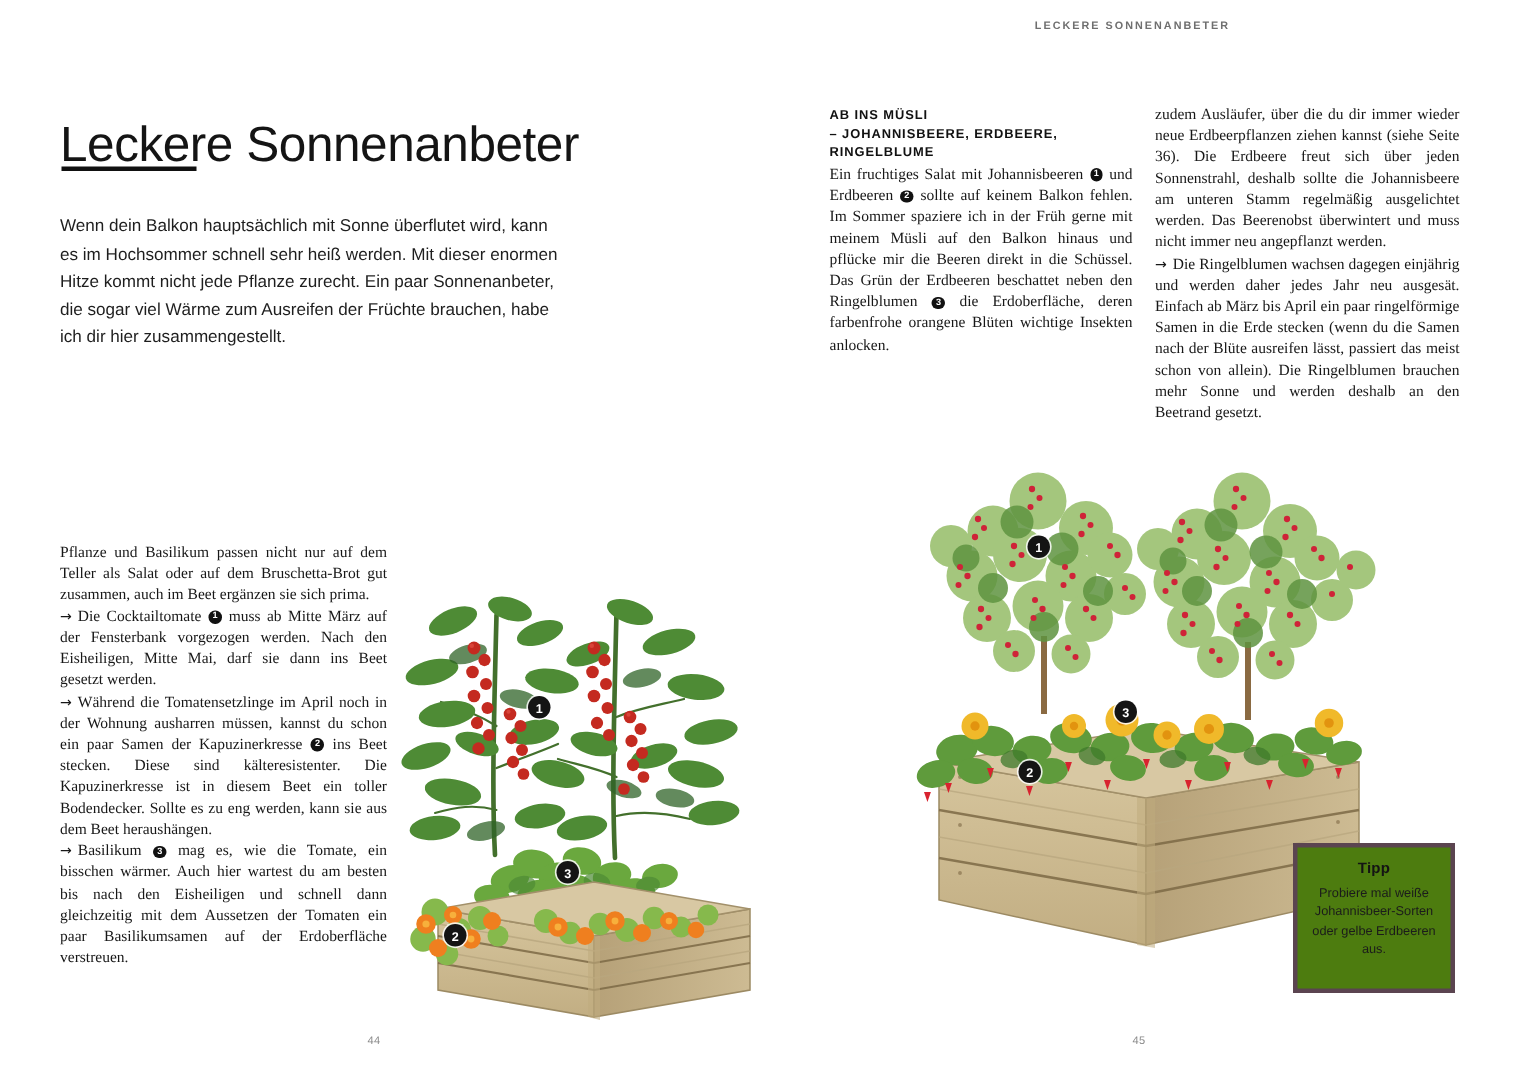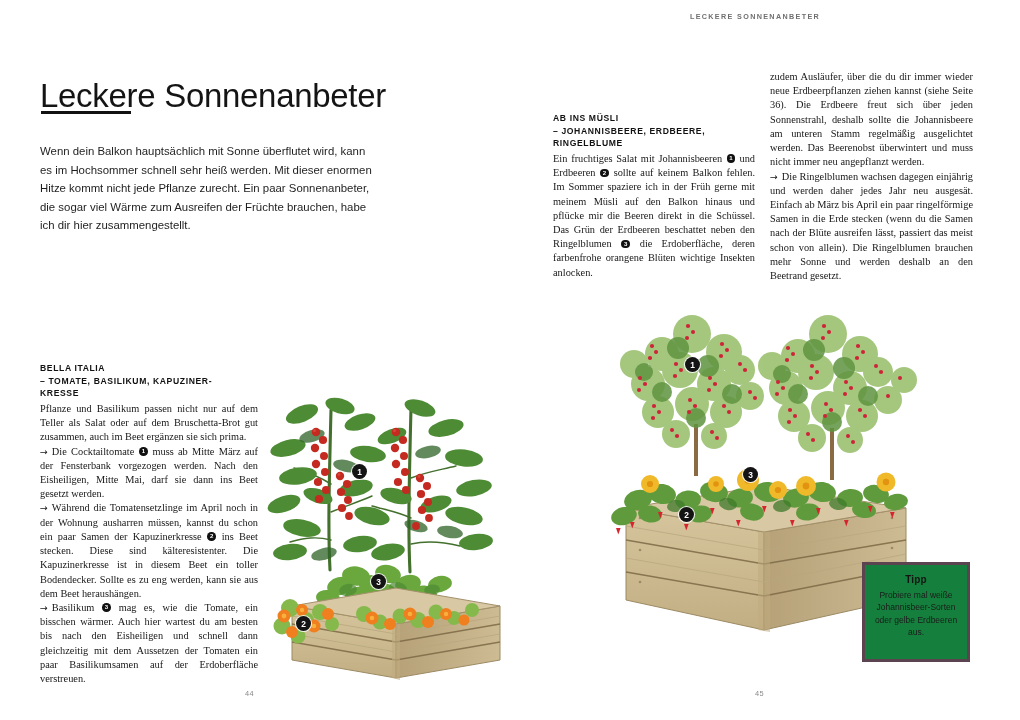--- a/index.html
+++ b/index.html
@@ -43,21 +43,21 @@
     color:#171717;text-align:justify;
   }
   .col p{margin:0;}
   .kicker{
     font-family:"Liberation Sans",sans-serif;
     font-size:8.6px;font-weight:700;letter-spacing:.62px;
     line-height:1.47;text-transform:uppercase;
     color:#111;text-align:left;margin:0 0 2px 0;
   }
   .col-left{left:40px;top:362px;width:218px;}
-  .col-mid{left:553px;top:70px;width:202px;margin-top:42px;}
+  .col-mid{left:553px;top:70px;width:202px;}
   .col-right{left:770px;top:70px;width:203px;}
 
   .arrow{font-family:"DejaVu Sans",sans-serif;font-size:9.4px;}
   .sp{display:inline-block;width:4px;}
 
   
   .num{
     display:inline-block;width:8.6px;height:8.6px;line-height:8.6px;
     border-radius:50%;background:#111;color:#fff;
     font-family:"Liberation Sans",sans-serif;
@@ -83,21 +83,21 @@
     background:#141414;color:#fff;
     font-family:"Liberation Sans",sans-serif;
     font-size:8.4px;font-weight:700;
     display:flex;align-items:center;justify-content:center;
     box-shadow:0 0 0 1.1px rgba(255,255,255,.85);
   }
 
   
   .tipp{
     position:absolute;left:862px;top:562px;width:108px;height:100px;
-    background:#15803d;border:3px solid #5b4450;
+    background:#4d7c0f;border:3px solid #5b4450;
     box-sizing:border-box;
     display:flex;flex-direction:column;align-items:center;
     padding-top:9px;z-index:40;
   }
   .tipp-title{
     font-size:10px;font-weight:700;color:#141414;margin-bottom:4px;
     letter-spacing:.2px;
   }
   .tipp-body{
     font-size:8.5px;line-height:1.46;color:#1b1b1b;text-align:center;
@@ -110,25 +110,20 @@
 <div class="page">
 
   <div class="running-header">LECKERE SONNENANBETER</div>
 
   <h1 class="title">Leckere Sonnenanbeter</h1>
   <div class="title-rule"></div>
 
   <p class="intro">Wenn dein Balkon hauptsächlich mit Sonne überflutet wird, kann es im Hochsommer schnell sehr heiß werden. Mit dieser enormen Hitze kommt nicht jede Pflanze zurecht. Ein paar Sonnenanbeter, die sogar viel Wärme zum Ausreifen der Früchte brauchen, habe ich dir hier zusammengestellt.</p>
 
   <div class="col col-left">
-    <div class="kicker">
-      <span>BELLA ITALIA</span><br>
-      <span>– TOMATE, BASILIKUM, KAPUZINER-</span><br>
-      <span>KRESSE</span>
-    </div>
     <p>Pflanze und Basilikum passen nicht nur auf dem Teller als Salat oder auf dem Bruschetta-Brot gut zusammen, auch im Beet ergänzen sie sich prima.</p>
     <p>
       <span class="arrow">→</span><span class="sp"></span><span>Die Cocktailtomate</span>
       <span class="num">1</span>
       <span>muss ab Mitte März auf der Fensterbank vorgezogen werden. Nach den Eisheiligen, Mitte Mai, darf sie dann ins Beet gesetzt werden.</span>
     </p>
     <p>
       <span class="arrow">→</span><span class="sp"></span><span>Während die Tomatensetzlinge im April noch in der Wohnung ausharren müssen, kannst du schon ein paar Samen der Kapuzinerkresse</span>
       <span class="num">2</span>
       <span>ins Beet stecken. Diese sind kälteresistenter. Die Kapuzinerkresse ist in diesem Beet ein toller Bodendecker. Sollte es zu eng werden, kann sie aus dem Beet heraushängen.</span>

